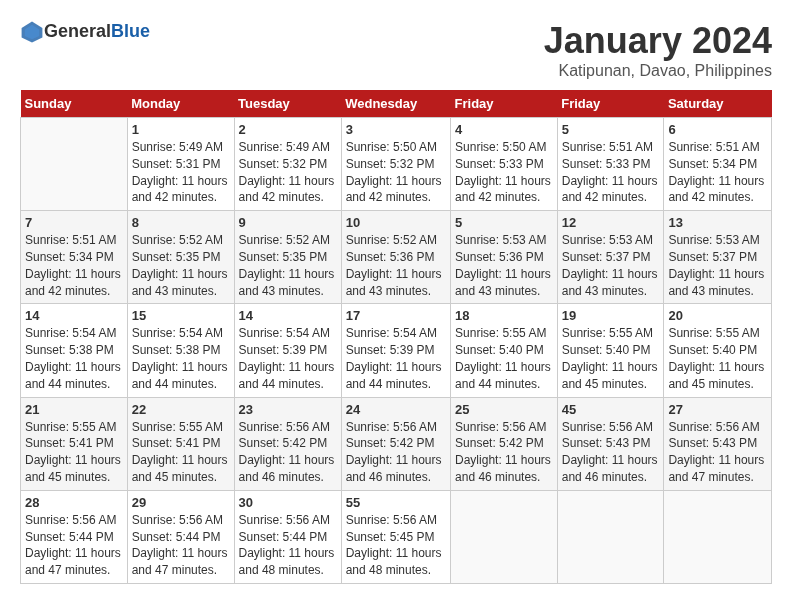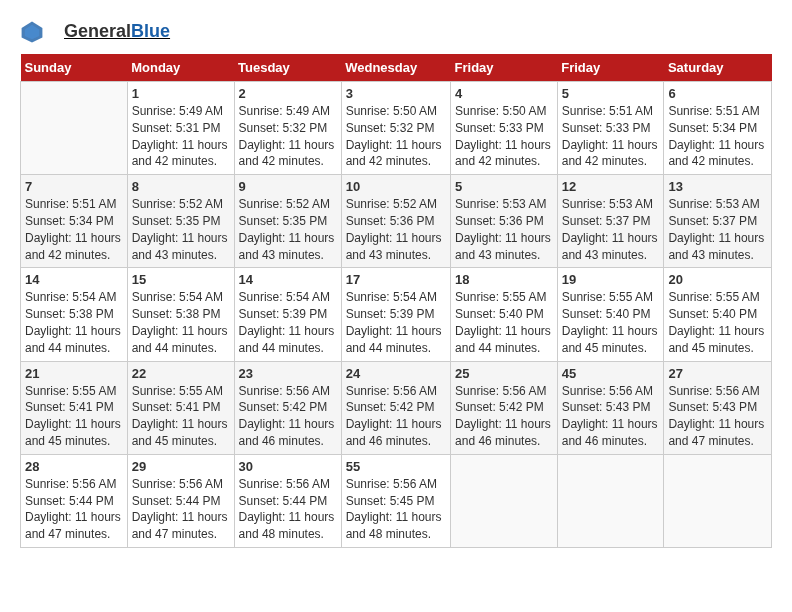--- a/index.html
+++ b/index.html
@@ -12,22 +12,21 @@
     }
     .header-section {
       display: flex;
       justify-content: space-between;
       align-items: flex-start;
       margin-bottom: 10px;
     }
     .logo {
       display: flex;
       align-items: center;
-      gap: 20px;
-      text-decoration: underline;
+      gap: 0;
     }
     .logo-text-general {
       font-size: 18px;
       font-weight: bold;
       color: #333;
       line-height: 1.1;
     }
     .logo-text-blue {
       font-size: 18px;
       font-weight: bold;
@@ -98,20 +97,24 @@
 <div class="header-section">
   <div class="logo">
     <svg class="logo-icon" viewBox="0 0 30 30" xmlns="http://www.w3.org/2000/svg">
       <polygon points="15,2 28,10 28,22 15,28 2,22 2,10" fill="#1a5fa8" opacity="0.8"></polygon>
       <polygon points="15,6 24,12 24,20 15,24 6,20 6,12" fill="#4a90d9" opacity="0.6"></polygon>
     </svg>
     <div>
       <div><span class="logo-text-general">General</span><span class="logo-text-blue">Blue</span></div>
     </div>
   </div>
+  <div class="title-section">
+    <div class="calendar-title">January 2024</div>
+    <div class="calendar-subtitle">Katipunan, Davao, Philippines</div>
+  </div>
 </div>
 
 <table>
   <thead>
     <tr>
     <th>Sunday</th>
         <th>Monday</th>
         <th>Tuesday</th>
         <th>Wednesday</th>
         <th>Friday</th>

